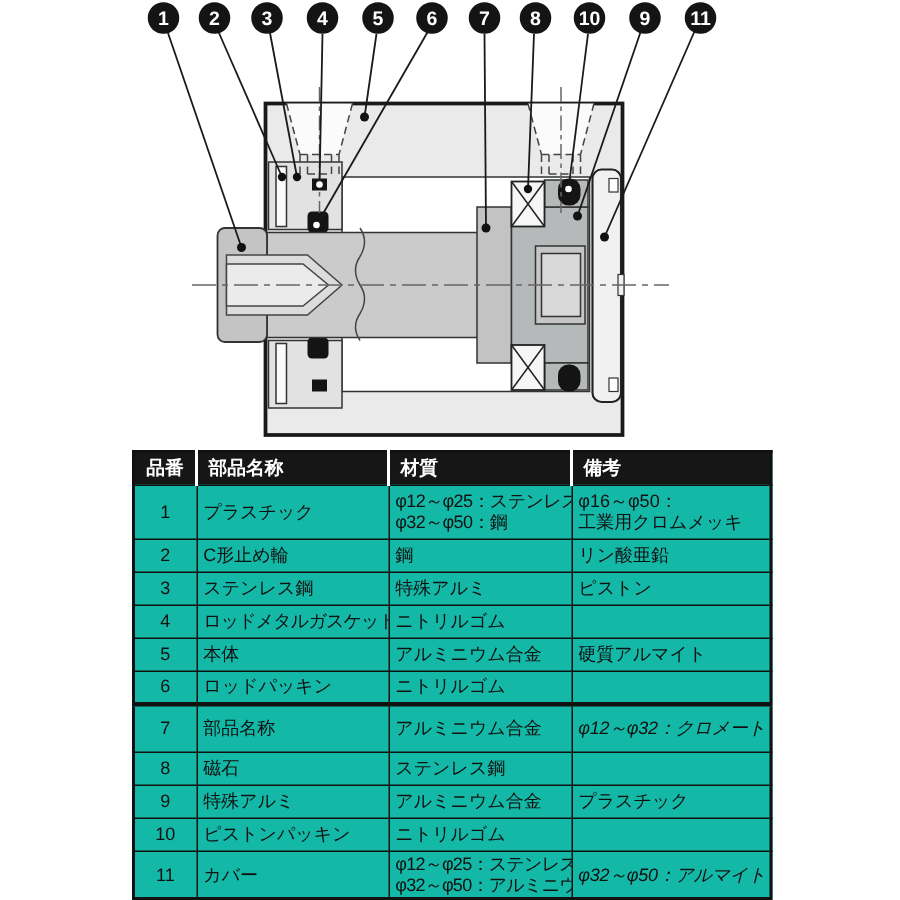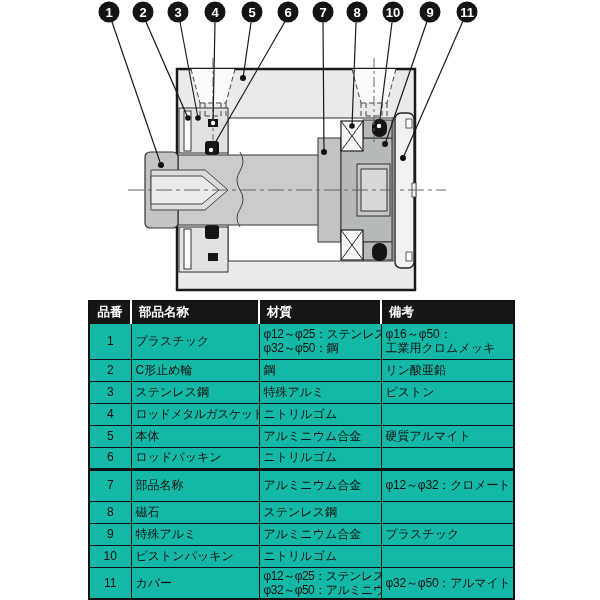--- a/index.html
+++ b/index.html
@@ -23,21 +23,21 @@
     border:1px solid #111; font-size:12px; line-height:1.18;
     padding:1px 2px 1px 4px; vertical-align:middle; color:#111;
     overflow:hidden; white-space:nowrap;
   }
   .parts-table td.c-no { text-align:center; padding:0; }
   tr.h22 { height:22px; } tr.h36 { height:36px; } tr.h32 { height:32px; } tr.h31 { height:31px; }
   tr.thick-top td { border-top:3px solid #111; }
   tr.thick-bottom td { border-bottom:3px solid #111; }
   .small  { font-size:10.5px; letter-spacing:-0.4px; }
   .xsmall { font-size:10px;   letter-spacing:-0.5px; }
-  .mid    { font-size:11px;   letter-spacing:-0.2px; }
+  .mid    { font-size:11px;   letter-spacing:-0.2px;font-style:italic; }
   .tight  { letter-spacing:-0.6px; }
 </style>
 </head>
 <body>
 
 <div class="stage">
 
   <svg class="diagram-svg" width="600" height="300" viewBox="0 0 600 300">
 
     <g>

